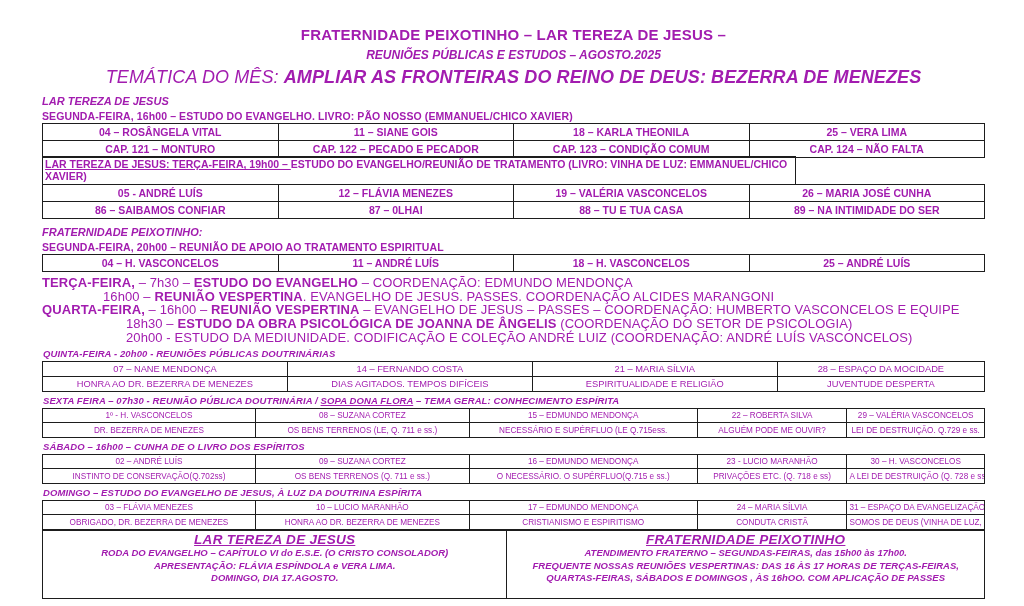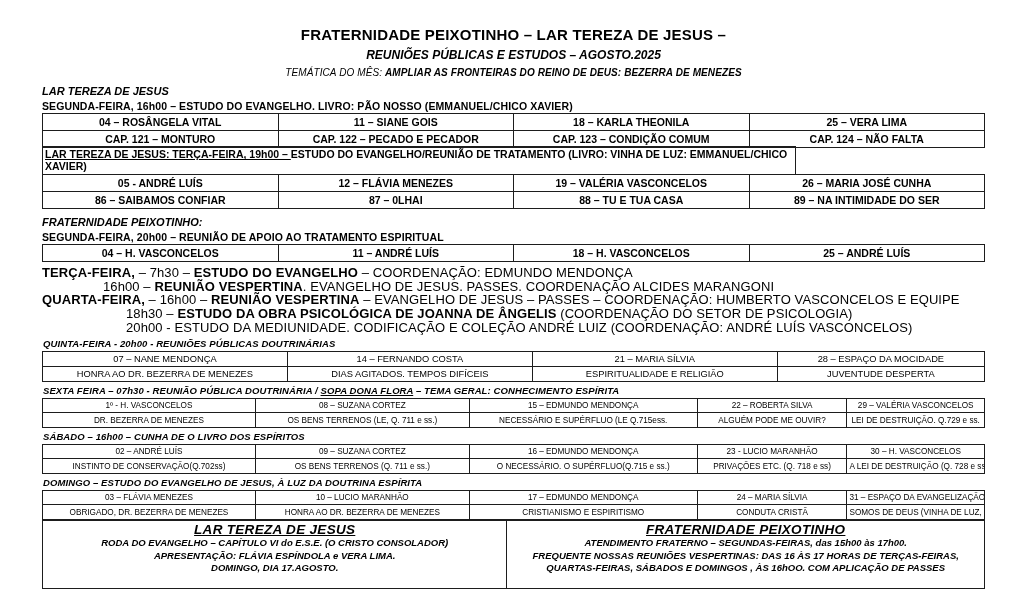--- a/index.html
+++ b/index.html
@@ -1,25 +1,25 @@
 <!DOCTYPE html>
 <html><head>
 <meta charset="utf-8">
 <style>
   html,body{margin:0;padding:0;background:#ffffff;}
   .page{
     width:1024px;height:606px;box-sizing:border-box;position:relative;
-    background:#ffffff;color:#000000;
+    background:#ffffff;color:#a21caf;
     font-family:"Liberation Sans",sans-serif;
     padding:26px 39px 0 42px;overflow:hidden;
   }
   .center{text-align:center;}
   .title{font-size:15px;font-weight:bold;letter-spacing:.2px;}
   .subtitle{font-size:12px;font-weight:bold;font-style:italic;margin-top:5px;}
-  .theme{font-size:10px;font-style:italic;margin-top:5px;letter-spacing:.1px;}
+  .theme{font-size:18px;font-style:italic;margin-top:5px;letter-spacing:.1px;}
   .sec-label{font-size:11px;font-weight:bold;font-style:italic;margin-top:7px;}
   .day-line{font-size:10.5px;font-weight:bold;margin-top:3px;letter-spacing:.1px;}
   table{border-collapse:collapse;width:943px;table-layout:fixed;margin-top:1px;}
   td{border:1.6px solid #1d1d1d;text-align:center;padding:0 2px;white-space:nowrap;overflow:hidden;}
   .t-main td{font-size:10.5px;font-weight:bold;height:16px;}
   .t-mid  td{font-size:9.3px;height:14px;}
   .t-small td{font-size:8.2px;height:13.5px;}
   .hdr-row{
     width:754px;box-sizing:border-box;border:1.6px solid #1d1d1d;
     font-size:10.5px;font-weight:bold;padding:1px 2px 2px 2px;margin-top:-1.6px;

